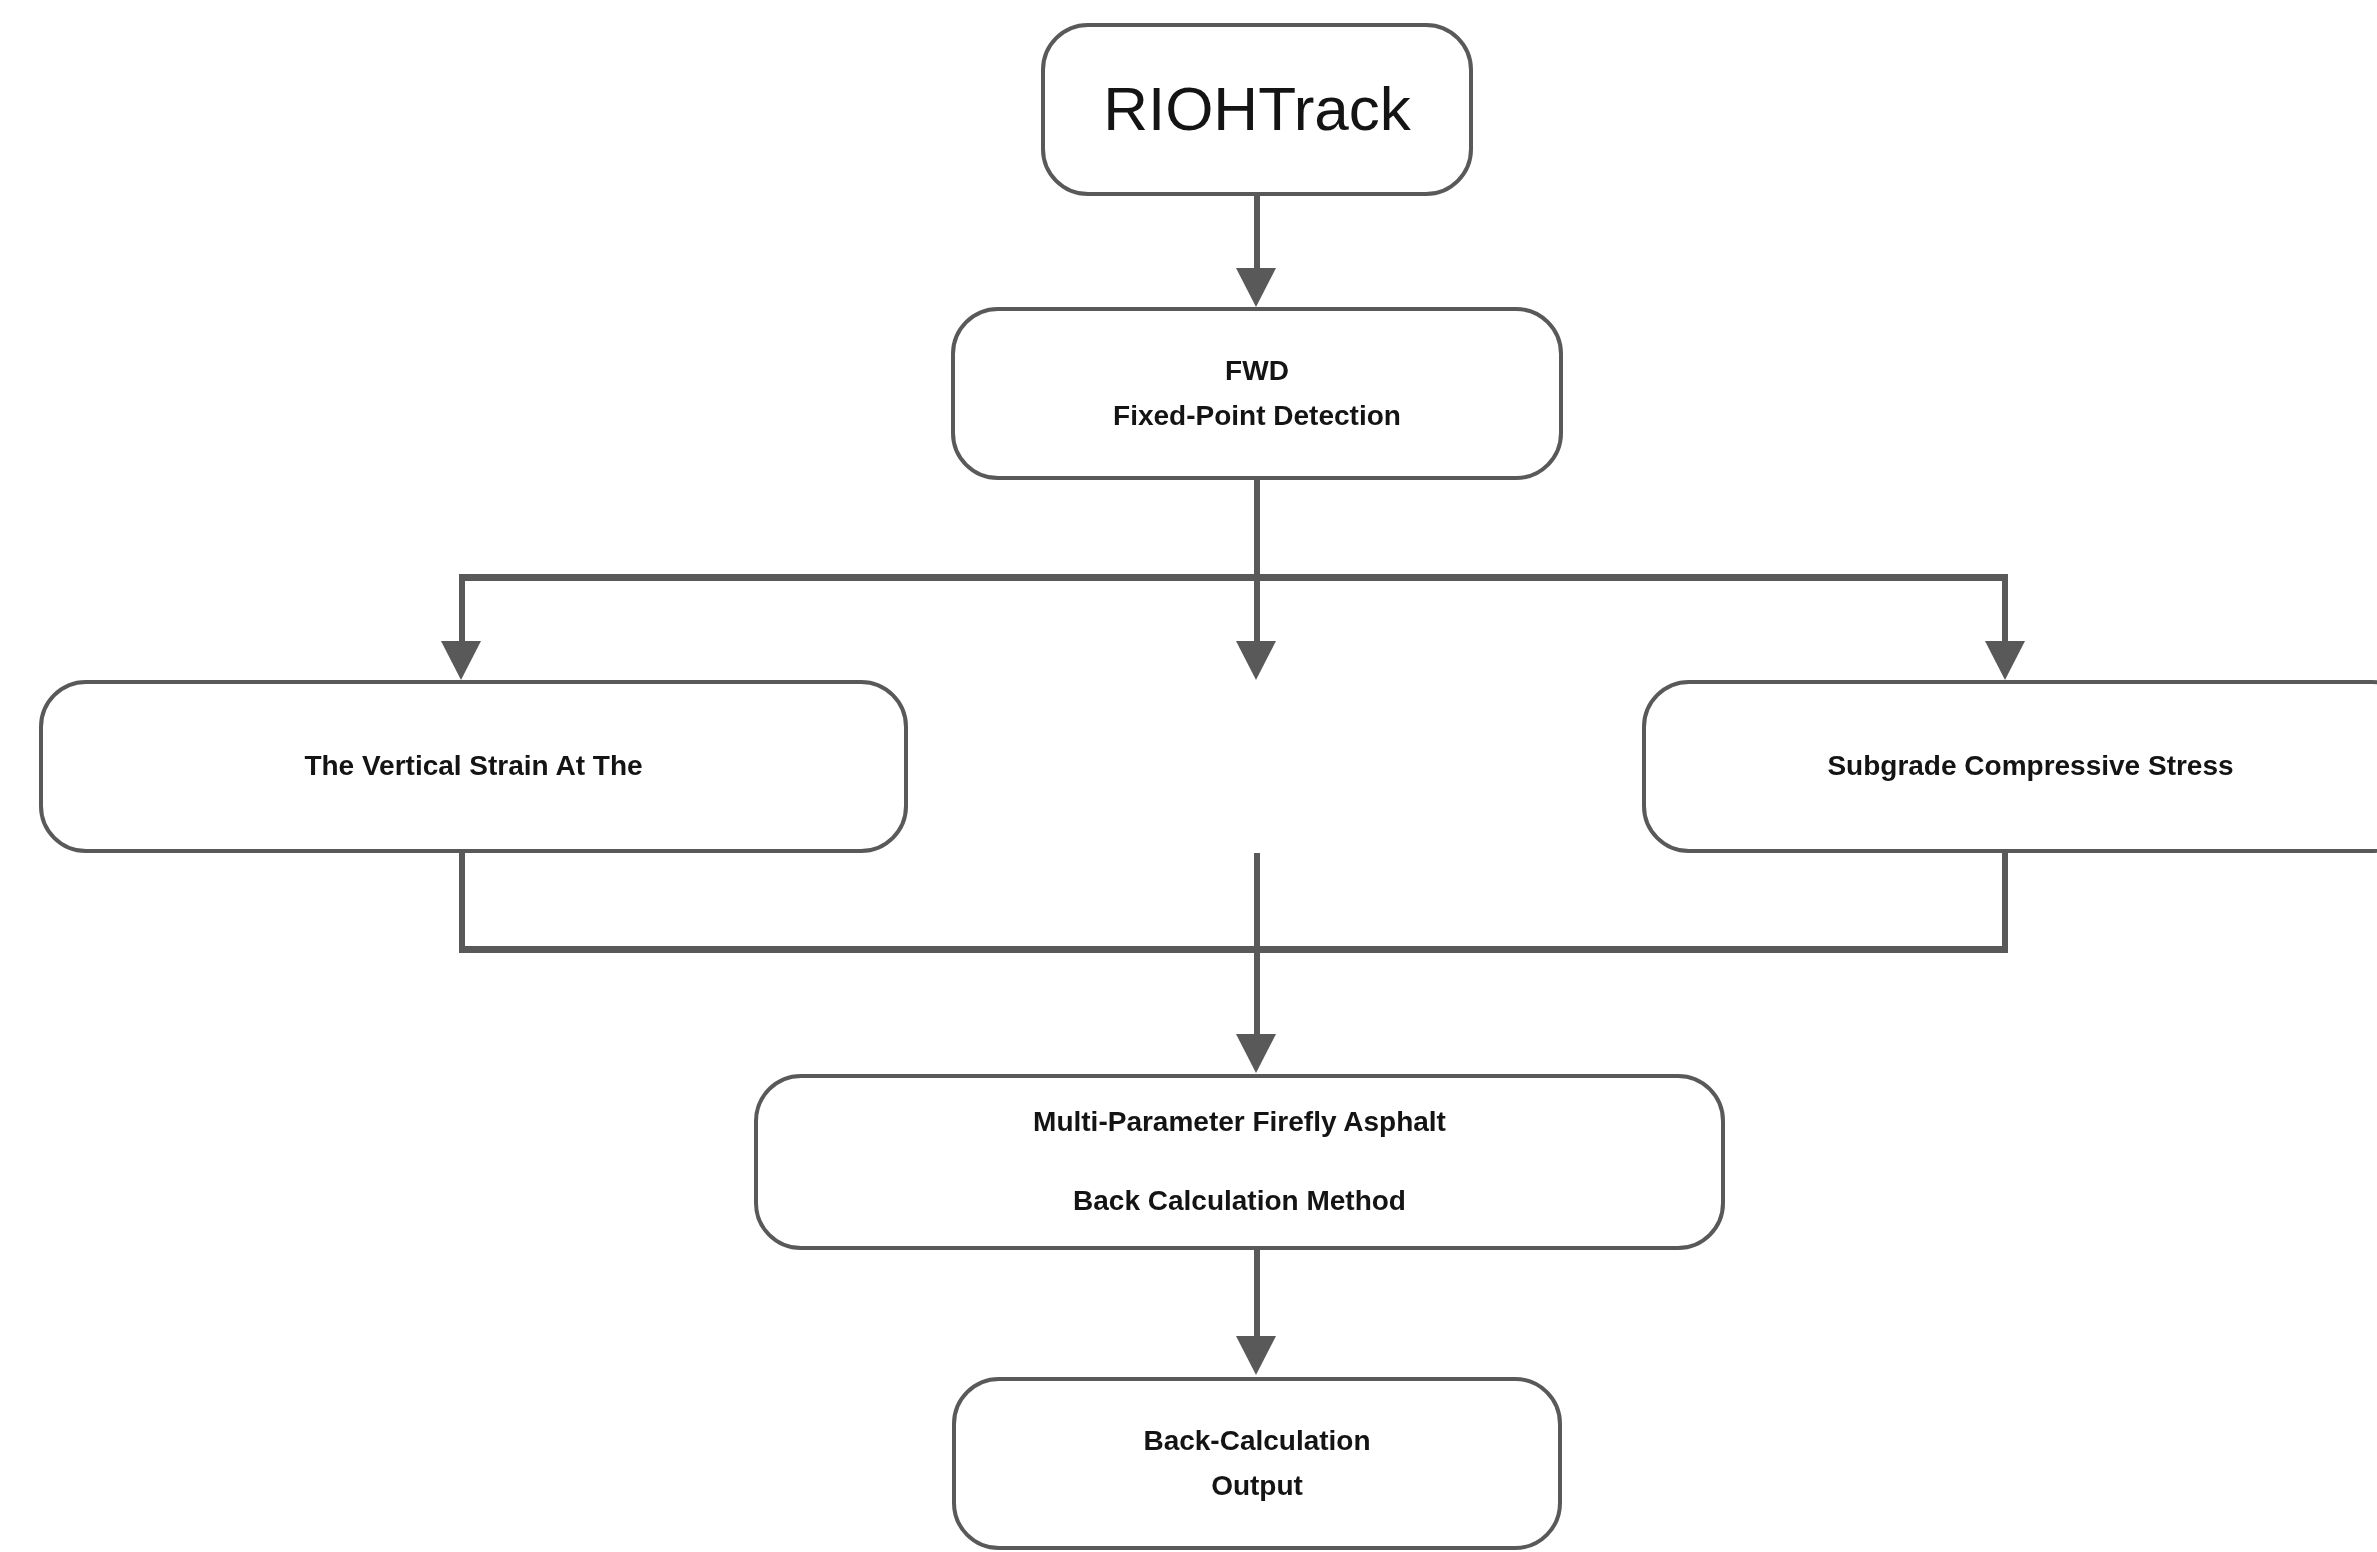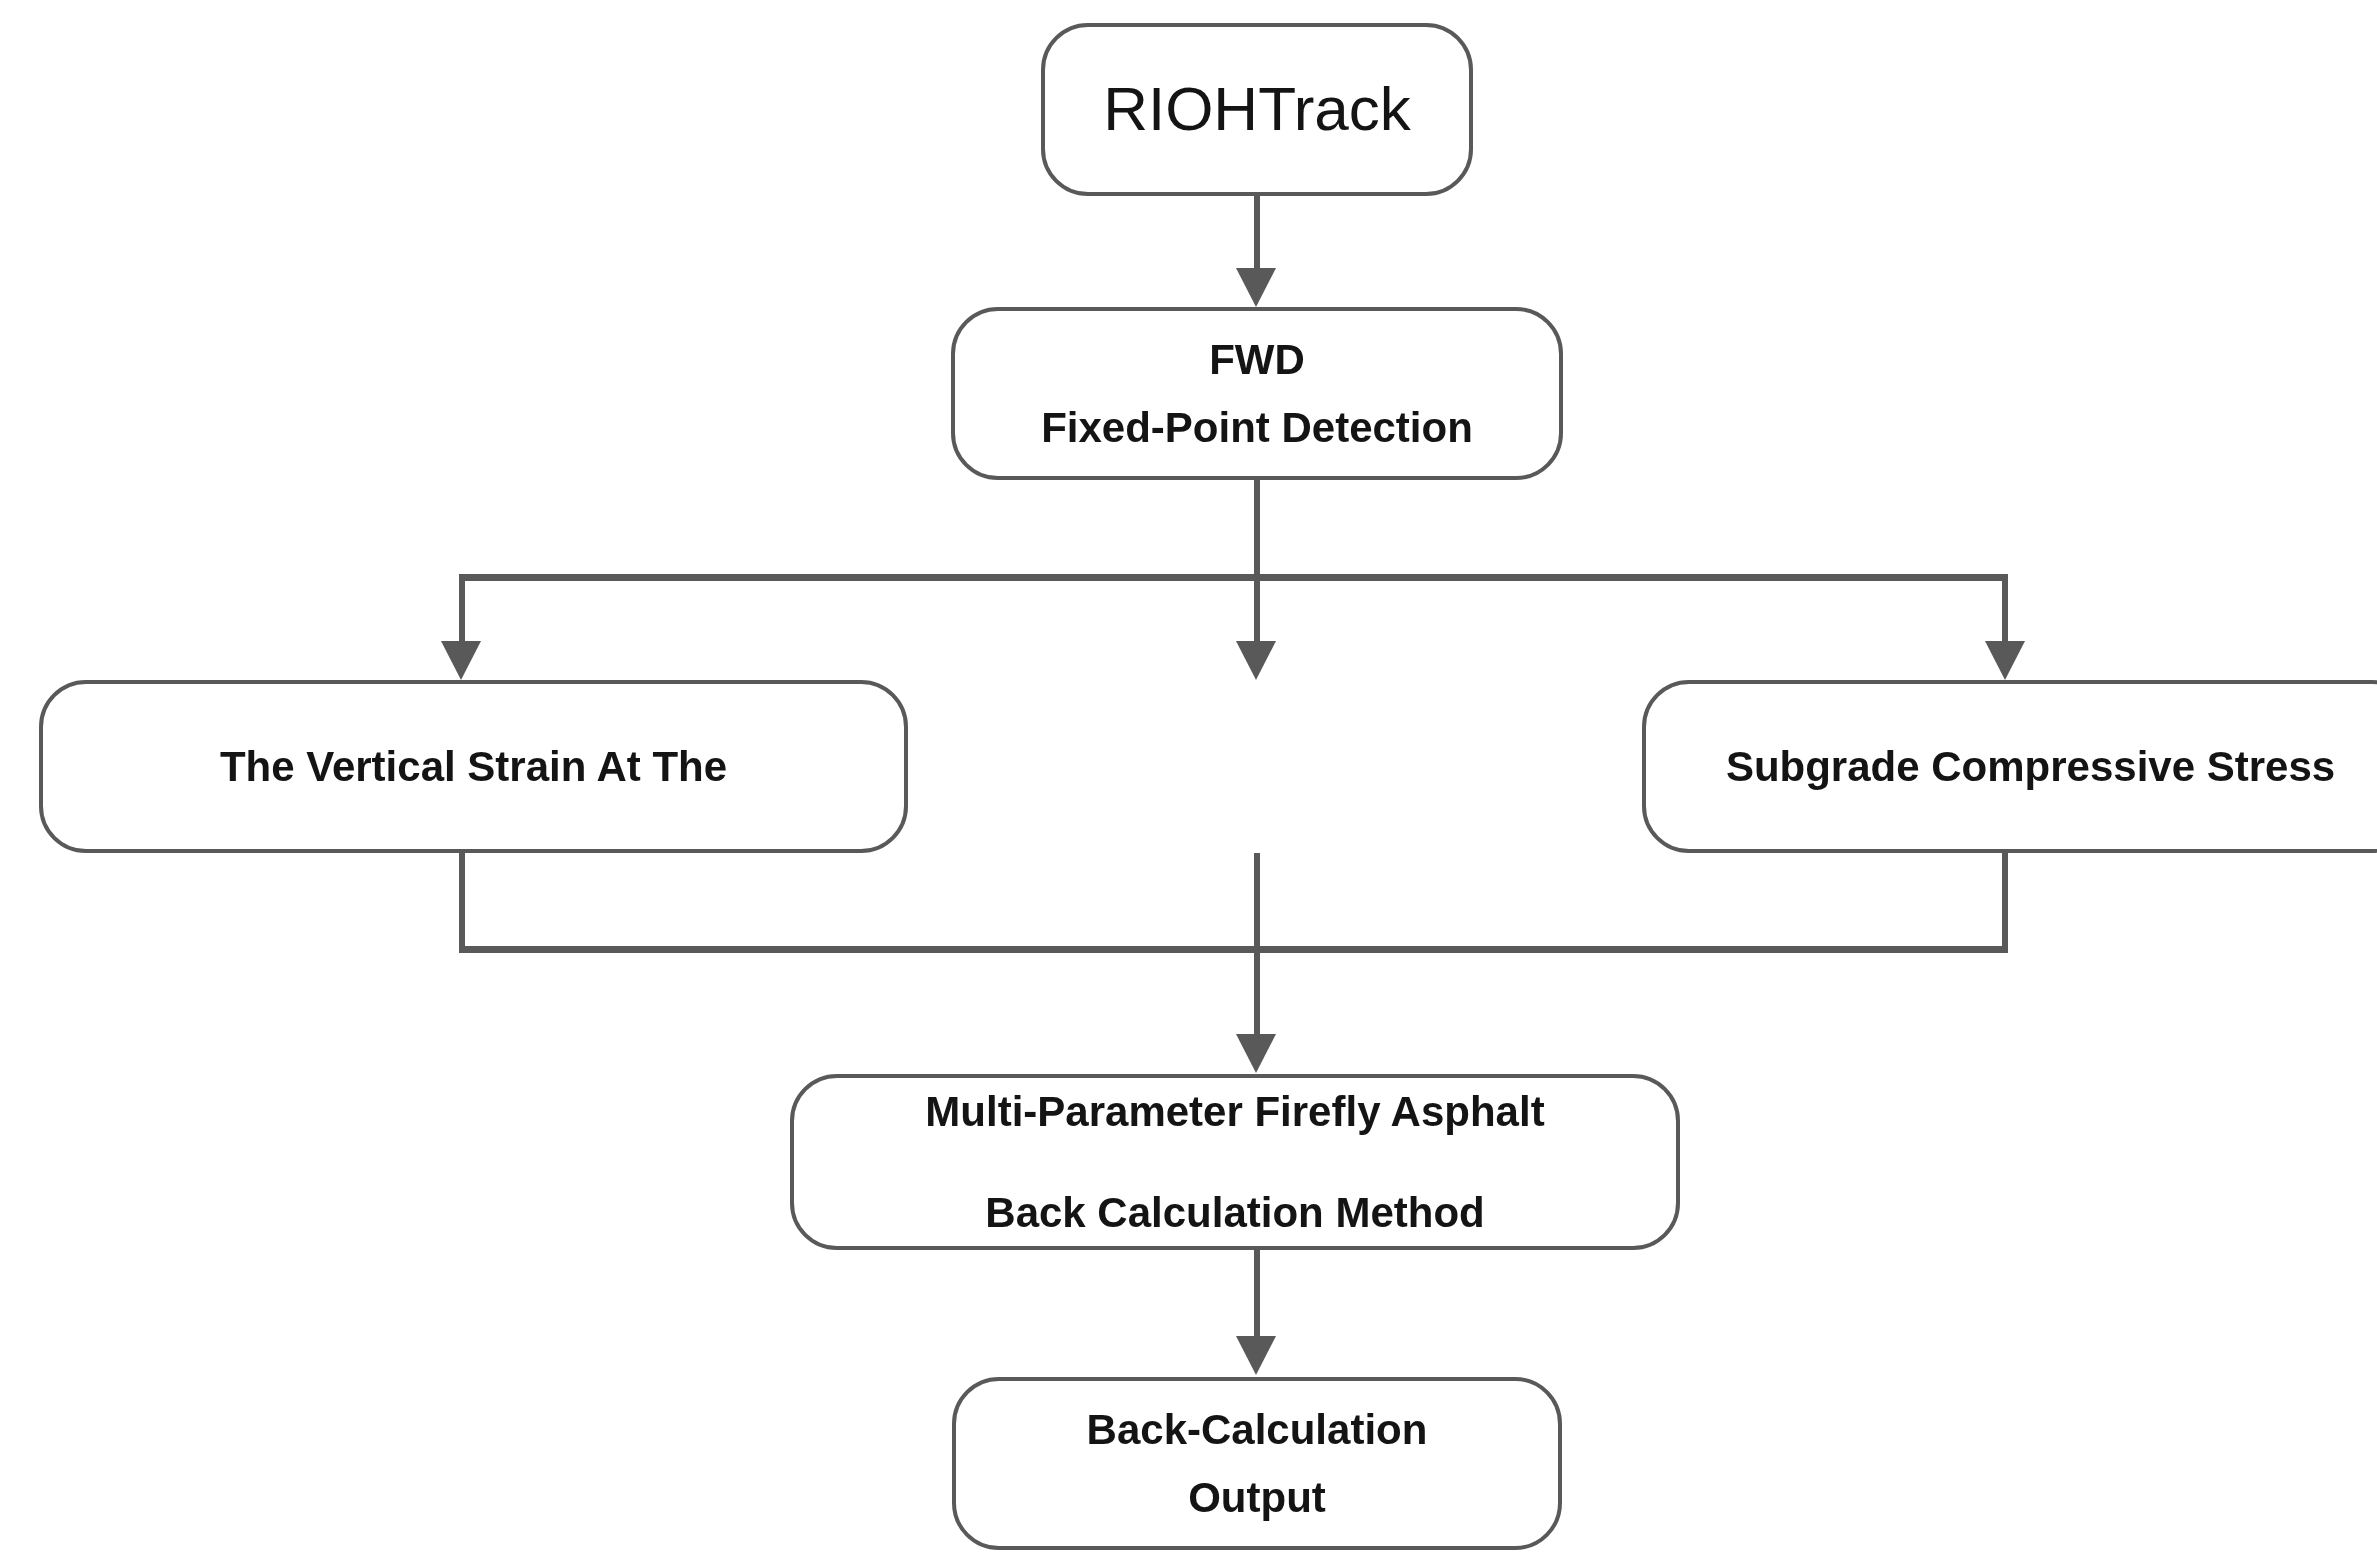--- a/index.html
+++ b/index.html
@@ -21,21 +21,21 @@
     background: #ffffff;
     border: 4.5px solid var(--line, #595959);
     border-radius: 47px;
     display: flex;
     flex-direction: column;
     align-items: center;
     justify-content: center;
     text-align: center;
     color: var(--text, #141414);
     font-weight: 700;
-    font-size: 42px;
+    font-size: 28px;
     line-height: 1.6;
   }
   .node--title {
     font-weight: 400;
     font-size: 62px;
     line-height: 1.2;
   }
   .node-line { display: block; white-space: nowrap; }
   .vline {
     position: absolute;
@@ -98,21 +98,21 @@
 
   <div class="node" style="left:27px; top:680px; width:869px; height:173px;margin-left:12px;">
     <span class="node-line">The Vertical Strain At The</span>
   </div>
 
 
   <div class="node" style="left:1642px; top:680px; width:777px; height:173px;">
     <span class="node-line">Subgrade Compressive Stress</span>
   </div>
 
-  <div class="node" style="left:790px; top:1074px; width:890px; height:176px;gap:34px;">
+  <div class="node" style="left:754px; top:1074px; width:971px; height:176px;gap:34px;">
     <span class="node-line">Multi-Parameter Firefly Asphalt</span>
     <span class="node-line">Back Calculation Method</span>
   </div>
 
   <div class="node" style="left:952px; top:1377px; width:610px; height:173px;">
     <span class="node-line">Back-Calculation</span>
     <span class="node-line">Output</span>
   </div>
 
 </div>

